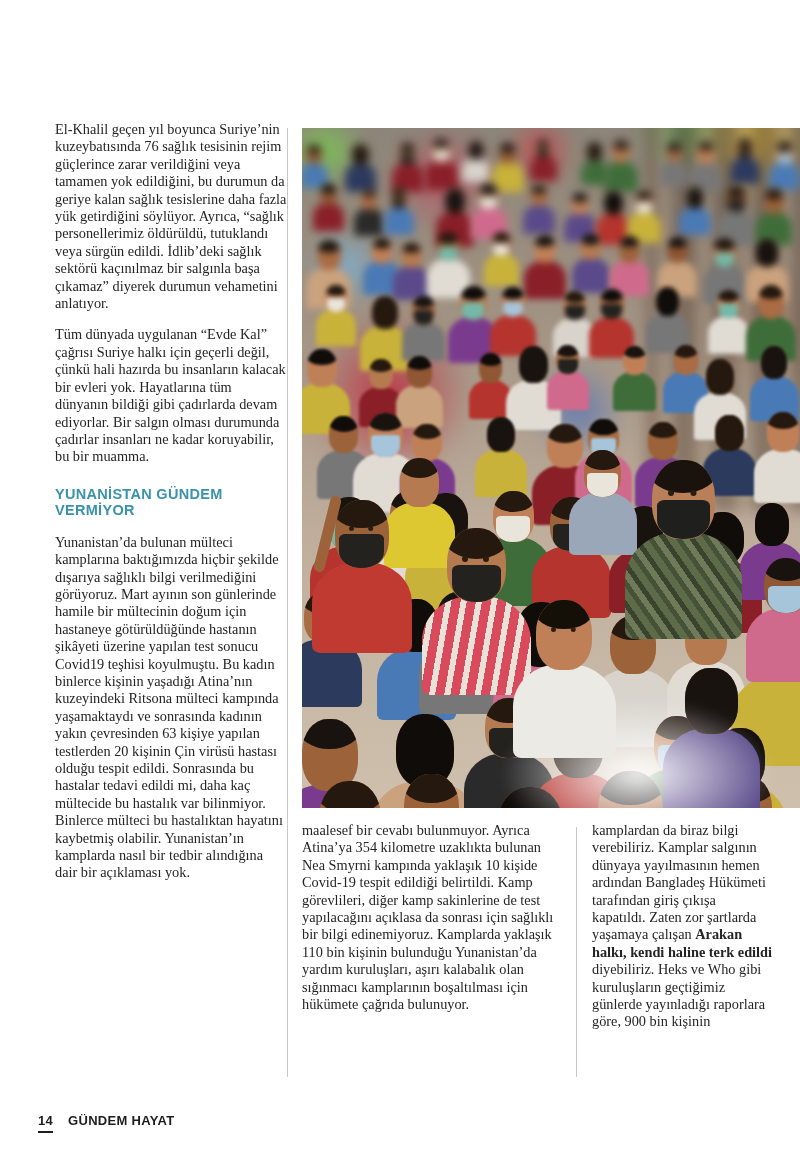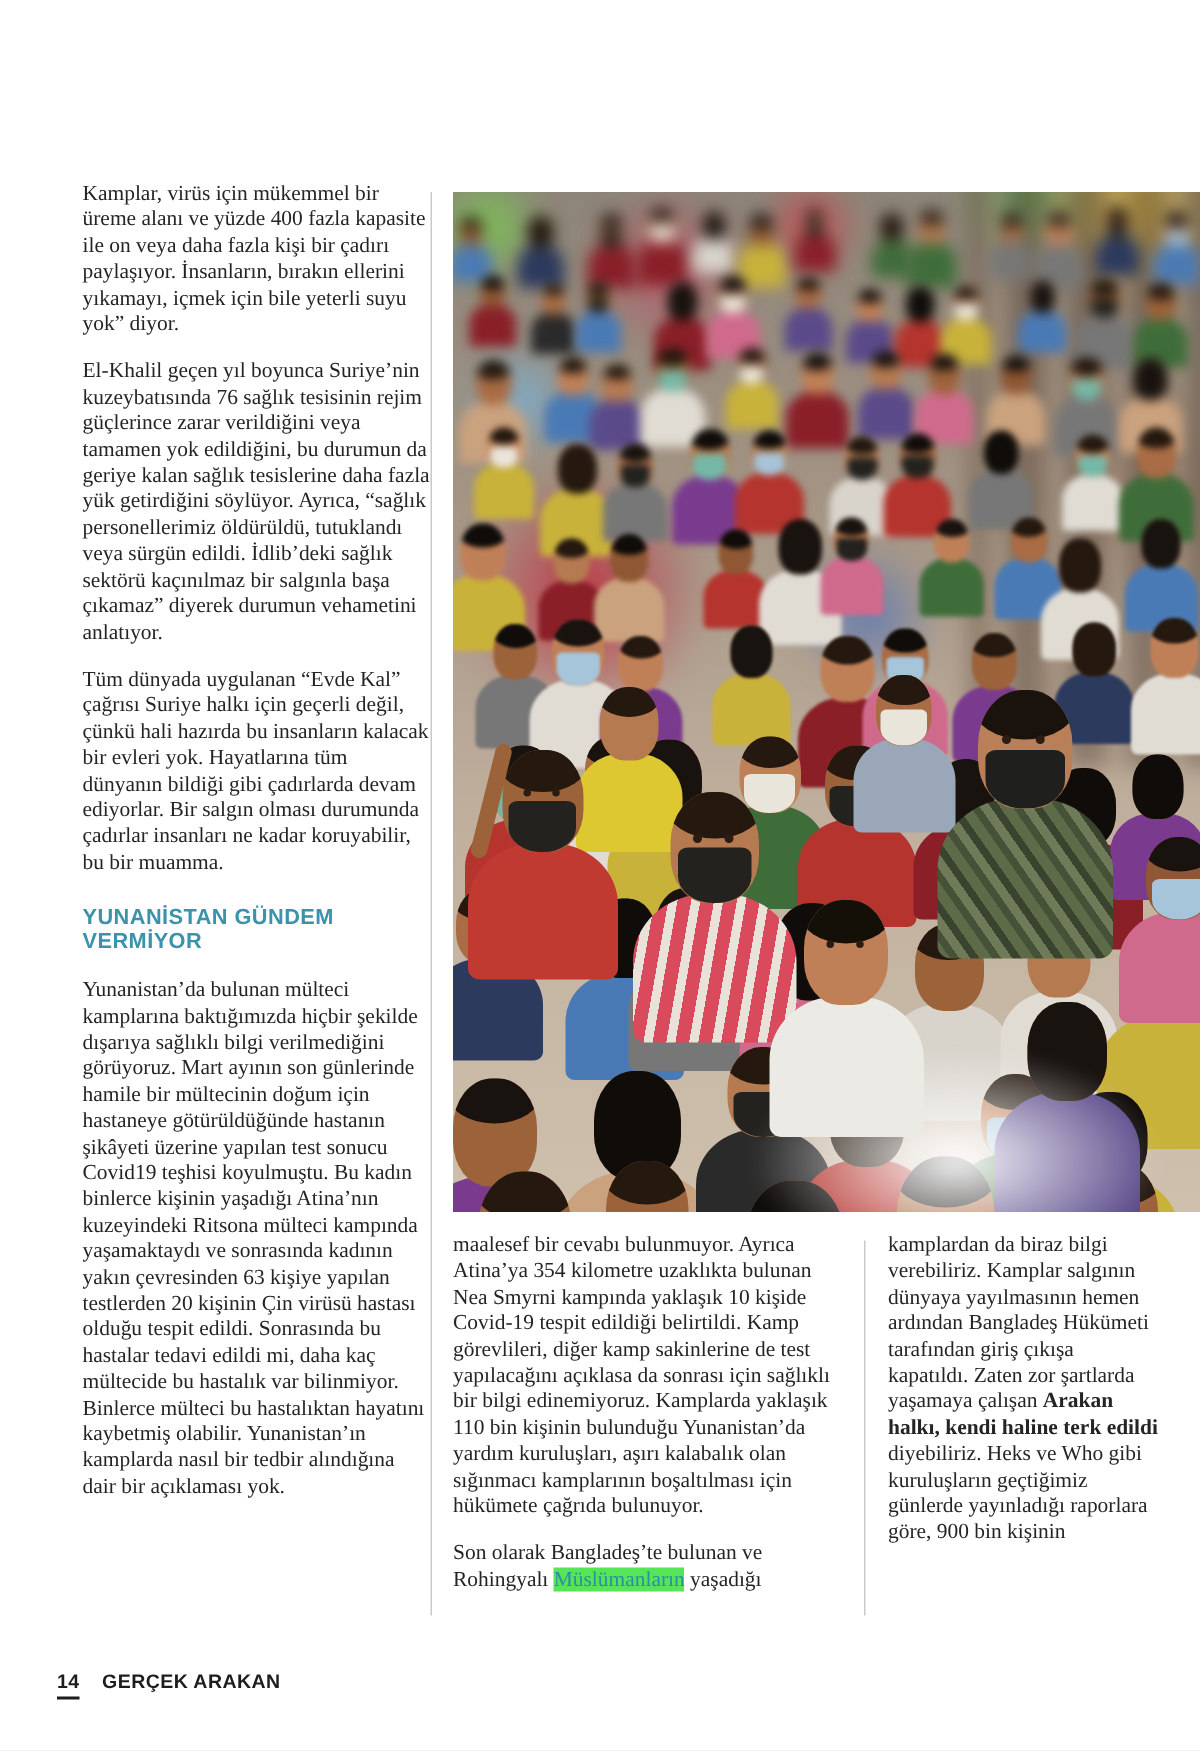--- a/index.html
+++ b/index.html
@@ -68,21 +68,20 @@
   .person .eyes{position:absolute;left:26%;top:38%;width:10%;height:8%;
                 border-radius:50%;background:#2a1c12;}
 </style>
 </head>
 <body>
 
 <div id="page">
 
 
   <div class="col col-left">
-      <p>Kamplar, virüs için mükemmel bir üreme alanı ve yüzde 400 fazla kapasite ile on veya daha fazla kişi bir çadırı paylaşıyor. İnsanların, bırakın ellerini yıkamayı, içmek için bile yeterli suyu yok” diyor.</p>
       <p>El-Khalil geçen yıl boyunca Suriye’nin kuzeybatısında 76 sağlık tesisinin rejim güçlerince zarar verildiğini veya tamamen yok edildiğini, bu durumun da geriye kalan sağlık tesislerine daha fazla yük getirdiğini söylüyor. Ayrıca, “sağlık personellerimiz öldürüldü, tutuklandı veya sürgün edildi. İdlib’deki sağlık sektörü kaçınılmaz bir salgınla başa çıkamaz” diyerek durumun vehametini anlatıyor.</p>
       <p>Tüm dünyada uygulanan “Evde Kal” çağrısı Suriye halkı için geçerli değil, çünkü hali hazırda bu insanların kalacak bir evleri yok. Hayatlarına tüm dünyanın bildiği gibi çadırlarda devam ediyorlar. Bir salgın olması durumunda çadırlar insanları ne kadar koruyabilir, bu bir muamma.</p>
       <h3 class="col-heading">YUNANİSTAN GÜNDEM VERMİYOR</h3>
       <p>Yunanistan’da bulunan mülteci kamplarına baktığımızda hiçbir şekilde dışarıya sağlıklı bilgi verilmediğini görüyoruz. Mart ayının son günlerinde hamile bir mültecinin doğum için hastaneye götürüldüğünde hastanın şikâyeti üzerine yapılan test sonucu Covid19 teşhisi koyulmuştu. Bu kadın binlerce kişinin yaşadığı Atina’nın kuzeyindeki Ritsona mülteci kampında yaşamaktaydı ve sonrasında kadının yakın çevresinden 63 kişiye yapılan testlerden 20 kişinin Çin virüsü hastası olduğu tespit edildi. Sonrasında bu hastalar tedavi edildi mi, daha kaç mültecide bu hastalık var bilinmiyor. Binlerce mülteci bu hastalıktan hayatını kaybetmiş olabilir. Yunanistan’ın kamplarda nasıl bir tedbir alındığına dair bir açıklaması yok.</p>
     </div>
 
   <div class="divider" id="div1"></div>
 
   <div class="photo">
     <div class="bg-blur"></div>
@@ -713,27 +712,26 @@
           <div class="face" style="background: rgb(143, 87, 51);">
             <div class="hair" style="background: rgb(25, 19, 16);"></div>
             <div class="mask" style="background: rgb(166, 196, 218);"></div>
           </div>
         </div>
       </div>
     </div>
 
   <div class="col col-mid">
       <p>maalesef bir cevabı bulunmuyor. Ayrıca Atina’ya 354 kilometre uzaklıkta bulunan Nea Smyrni kampında yaklaşık 10 kişide Covid-19 tespit edildiği belirtildi. Kamp görevlileri, diğer kamp sakinlerine de test yapılacağını açıklasa da sonrası için sağlıklı bir bilgi edinemiyoruz. Kamplarda yaklaşık 110 bin kişinin bulunduğu Yunanistan’da yardım kuruluşları, aşırı kalabalık olan sığınmacı kamplarının boşaltılması için hükümete çağrıda bulunuyor.</p>
-      <p><span>Son olarak Bangladeş’te bulunan ve Rohingyalı </span><span class="highlight">Müslümanların</span><span> yaşadığı</span></p>
     </div>
 
   <div class="divider" id="div2"></div>
 
   <div class="col col-right">
       <p><span>kamplardan da biraz bilgi verebiliriz. Kamplar salgının dünyaya yayılmasının hemen ardından Bangladeş Hükümeti tarafından giriş çıkışa kapatıldı. Zaten zor şartlarda yaşamaya çalışan </span><span class="bold">Arakan halkı, kendi haline terk edildi</span><span> diyebiliriz. Heks ve Who gibi kuruluşların geçtiğimiz günlerde yayınladığı raporlara göre, 900 bin kişinin</span></p>
     </div>
 
   <div class="footer">
     <span class="pagenum">14</span>
-    <span class="mag">GERÇEK ARAKAN</span>
+    <span class="mag">GÜNDEM HAYAT</span>
   </div>
 
 </div>
 
 </body></html>

